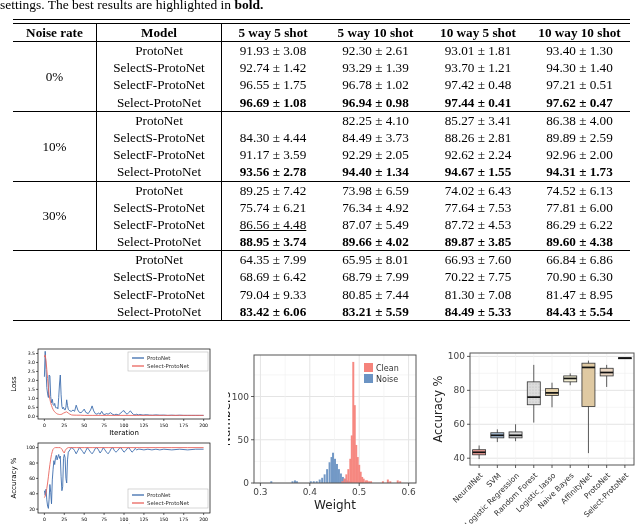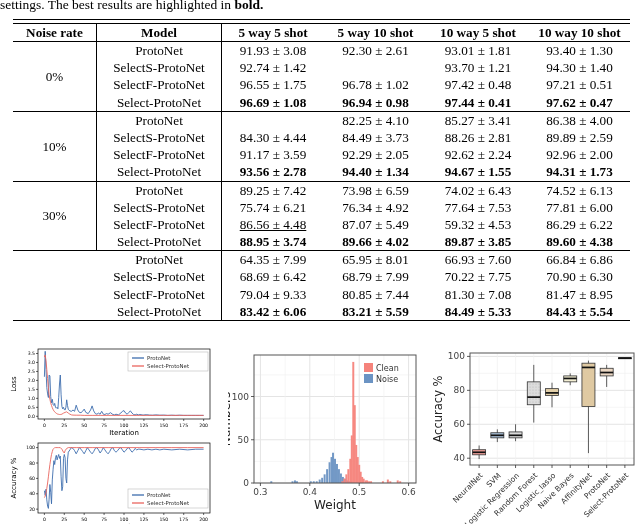--- a/index.html
+++ b/index.html
@@ -38,20 +38,21 @@
       </div>
       <div class="group">
         <div class="cell vline noise" style="grid-area: 1 / 1 / 5;">0%</div>
         <div class="cell vline" style="grid-area: 1 / 2;">ProtoNet</div>
         <div class="cell" style="grid-area: 1 / 3;">91.93 ± 3.08</div>
         <div class="cell" style="grid-area: 1 / 4;">92.30 ± 2.61</div>
         <div class="cell" style="grid-area: 1 / 5;">93.01 ± 1.81</div>
         <div class="cell" style="grid-area: 1 / 6;">93.40 ± 1.30</div>
         <div class="cell vline" style="grid-area: 2 / 2;">SelectS-ProtoNet</div>
         <div class="cell" style="grid-area: 2 / 3;">92.74 ± 1.42</div>
+        <div class="cell" style="grid-area: 2 / 4;">93.29 ± 1.39</div>
         <div class="cell" style="grid-area: 2 / 5;">93.70 ± 1.21</div>
         <div class="cell" style="grid-area: 2 / 6;">94.30 ± 1.40</div>
         <div class="cell vline" style="grid-area: 3 / 2;">SelectF-ProtoNet</div>
         <div class="cell" style="grid-area: 3 / 3;">96.55 ± 1.75</div>
         <div class="cell" style="grid-area: 3 / 4;">96.78 ± 1.02</div>
         <div class="cell" style="grid-area: 3 / 5;">97.42 ± 0.48</div>
         <div class="cell" style="grid-area: 3 / 6; text-align: center;">97.21 ± 0.51</div>
         <div class="cell vline" style="grid-area: 4 / 2;">Select-ProtoNet</div>
         <div class="cell b" style="grid-area: 4 / 3;">96.69 ± 1.08</div>
         <div class="cell b" style="grid-area: 4 / 4;">96.94 ± 0.98</div>
@@ -88,21 +89,21 @@
         <div class="cell" style="grid-area: 1 / 5;">74.02 ± 6.43</div>
         <div class="cell" style="grid-area: 1 / 6;">74.52 ± 6.13</div>
         <div class="cell vline" style="grid-area: 2 / 2;">SelectS-ProtoNet</div>
         <div class="cell" style="grid-area: 2 / 3;">75.74 ± 6.21</div>
         <div class="cell" style="grid-area: 2 / 4;">76.34 ± 4.92</div>
         <div class="cell" style="grid-area: 2 / 5;">77.64 ± 7.53</div>
         <div class="cell" style="grid-area: 2 / 6;">77.81 ± 6.00</div>
         <div class="cell vline" style="grid-area: 3 / 2;">SelectF-ProtoNet</div>
         <div class="cell" style="grid-area: 3 / 3; text-decoration: underline;">86.56 ± 4.48</div>
         <div class="cell" style="grid-area: 3 / 4;">87.07 ± 5.49</div>
-        <div class="cell" style="grid-area: 3 / 5;">59.32 ± 4.53</div>
+        <div class="cell" style="grid-area: 3 / 5;">87.72 ± 4.53</div>
         <div class="cell" style="grid-area: 3 / 6;">86.29 ± 6.22</div>
         <div class="cell vline" style="grid-area: 4 / 2;">Select-ProtoNet</div>
         <div class="cell b" style="grid-area: 4 / 3;">88.95 ± 3.74</div>
         <div class="cell b" style="grid-area: 4 / 4;">89.66 ± 4.02</div>
         <div class="cell b" style="grid-area: 4 / 5;">89.87 ± 3.85</div>
         <div class="cell b" style="grid-area: 4 / 6;">89.60 ± 4.38</div>
       </div>
       <div class="group last">
         <div class="cell vline" style="grid-area: 1 / 2;">ProtoNet</div>
         <div class="cell" style="grid-area: 1 / 3;">64.35 ± 7.99</div>

